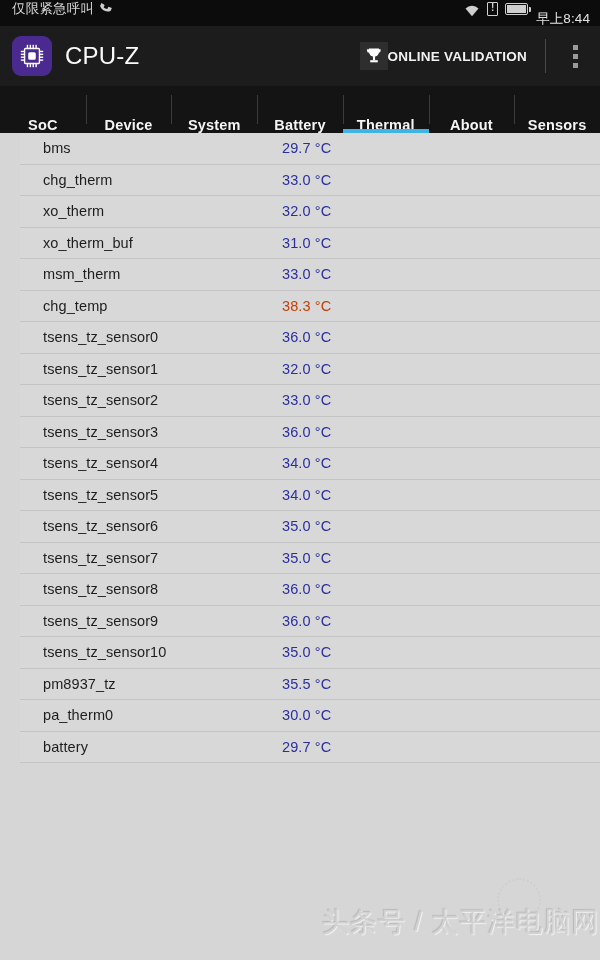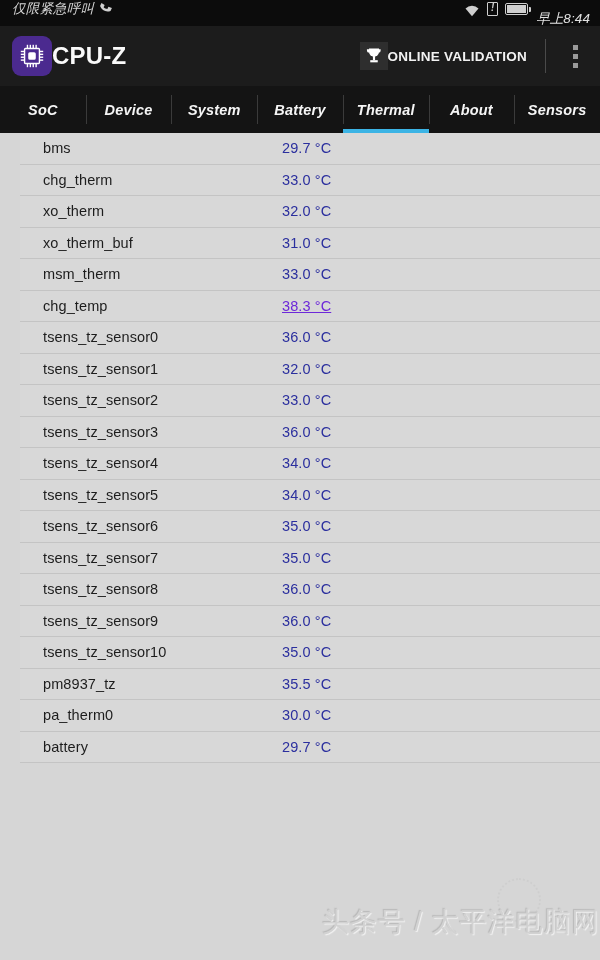--- a/index.html
+++ b/index.html
@@ -10,21 +10,20 @@
     overflow:hidden;
   }
 
   
   .statusbar{
     height:26px; width:600px;
     background:#0c0c0c;
     display:flex; align-items:center;
     padding:0 10px 9px 12px;
     color:#d8d8d8;
-    font-style:italic;
   }
   .sb-left{ display:flex; align-items:center; gap:3px; font-size:13.5px; letter-spacing:.2px;}
   .sb-spacer{ flex:1; }
   .sb-right{ display:flex; align-items:center; gap:7px; }
   .sb-time{ font-size:13.5px; color:#e2e2e2; margin-left:1px; letter-spacing:.1px;margin-top:20px;}
 
   .ico-wifi{ width:16px; height:12px; position:relative; display:block;}
   .ico-sim{ width:11px; height:14px; border:1.6px solid #cfcfcf; border-radius:1px; position:relative;}
   .ico-sim:after{ content:"!"; position:absolute; left:0; right:0; top:-2px; text-align:center;
                   font-size:10px; line-height:14px; color:#cfcfcf; font-weight:bold;}
@@ -36,42 +35,42 @@
   .appbar{
     height:60px; width:600px; background:#1c1c1c;
     display:flex; align-items:center; padding:0 0 0 12px;
   }
   .logo{
     width:40px; height:40px; border-radius:9px;
     background:#4b2a8f; display:flex; align-items:center; justify-content:center;
     flex:none;
   }
   .app-title{
-    color:#fafafa; font-size:24px; letter-spacing:.2px;
-    font-weight:700;
+    color:#fafafa; font-size:24px; margin-left:13px; letter-spacing:.2px;
+    font-weight:400;
   }
   .ab-spacer{ flex:1; }
   .validation{
     display:flex; align-items:center; gap:0; cursor:pointer;
   }
   .trophy-box{ width:28px; height:28px; background:#2e2e2e; display:flex; align-items:center; justify-content:center; }
   .validation-label{ color:#f2f2f2; font-size:13.5px; font-weight:bold; letter-spacing:.25px; }
   .ab-divider{ width:1px; height:34px; background:#4a4a4a; margin:0 16px 0 18px; }
   .kebab{ width:26px; height:60px; display:flex; flex-direction:column; align-items:center; justify-content:center; gap:4px; margin-right:12px; cursor:pointer;}
   .kebab i{ width:5px; height:5px; background:#9a9a9a; display:block; }
 
   
   .tabs{
     height:47px; width:600px; background:#141414;
     display:flex; align-items:stretch; position:relative;
   }
   .tab{
-    flex:1; display:flex; align-items:center; justify-content:center;
+    flex:1; display:flex; align-items:flex-end; justify-content:center;
     color:#f5f5f5; font-size:14.5px; font-weight:bold; letter-spacing:.2px;
-    position:relative; cursor:pointer;font-style:italic;
+    position:relative; cursor:pointer;
   }
   .tab + .tab:before{
     content:""; position:absolute; left:0; top:9px; bottom:9px; width:1px; background:#3b3b3b;
   }
   .tab.active:before, .tab.active + .tab:before{ background:#3b3b3b; }
   .tab-underline{
     position:absolute; bottom:0; height:4px; background:#3cb4e5;
   }
 
   
@@ -242,21 +241,21 @@
     </div>
     <div class="row">
       <div class="row-inner">
         <span class="row-label">msm_therm</span>
         <span class="row-value" style="color: rgb(43, 47, 158);">33.0 °C</span>
       </div>
     </div>
     <div class="row">
       <div class="row-inner">
         <span class="row-label">chg_temp</span>
-        <span class="row-value" style="color: #6d28d9; text-decoration: underline;">38.3 °C</span>
+        <span class="row-value" style="color: #c2410c;">38.3 °C</span>
       </div>
     </div>
     <div class="row">
       <div class="row-inner">
         <span class="row-label">tsens_tz_sensor0</span>
         <span class="row-value" style="color: rgb(43, 47, 158);">36.0 °C</span>
       </div>
     </div>
     <div class="row">
       <div class="row-inner">

